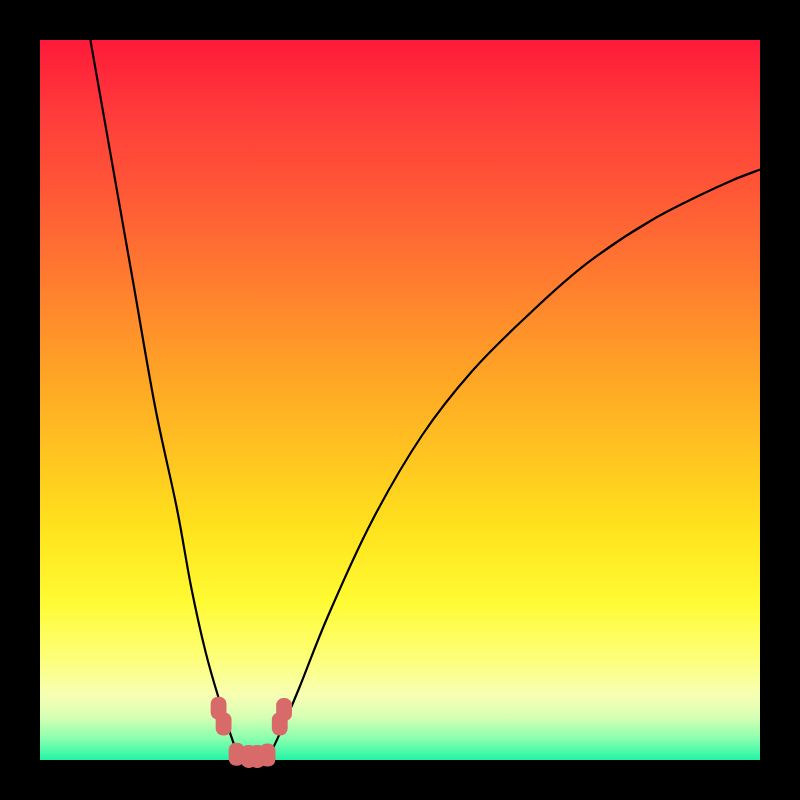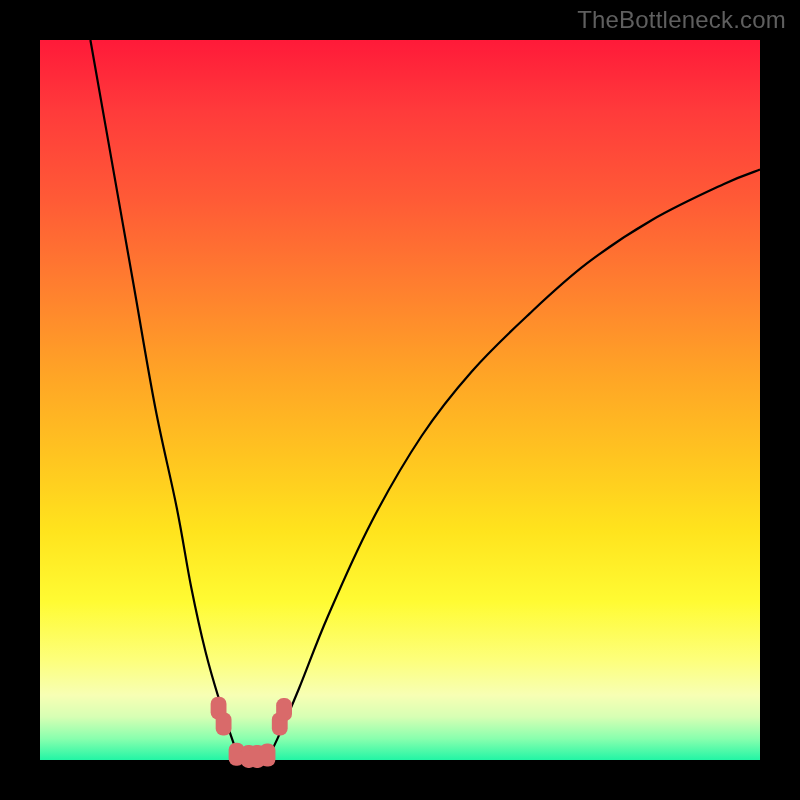--- a/index.html
+++ b/index.html
@@ -82,14 +82,13 @@
           <rect x="175.68" y="672.48" width="15.840000000000002" height="23.04" rx="7.128000000000001" class="marker"></rect>
           <rect x="188.64000000000001" y="702.72" width="15.840000000000002" height="23.04" rx="7.128000000000001" class="marker"></rect>
           <rect x="200.88" y="704.88" width="15.840000000000002" height="23.04" rx="7.128000000000001" class="marker"></rect>
           <rect x="209.52" y="704.88" width="15.840000000000002" height="23.04" rx="7.128000000000001" class="marker"></rect>
           <rect x="219.60000000000002" y="703.44" width="15.840000000000002" height="23.04" rx="7.128000000000001" class="marker"></rect>
           <rect x="231.83999999999997" y="672.48" width="15.840000000000002" height="23.04" rx="7.128000000000001" class="marker"></rect>
           <rect x="236.16" y="658.08" width="15.840000000000002" height="23.04" rx="7.128000000000001" class="marker"></rect>
         </g>
     </svg>
   </div>
-  <div class="watermark">TheBottleneck.com</div>
 </div>
 
 </body></html>

